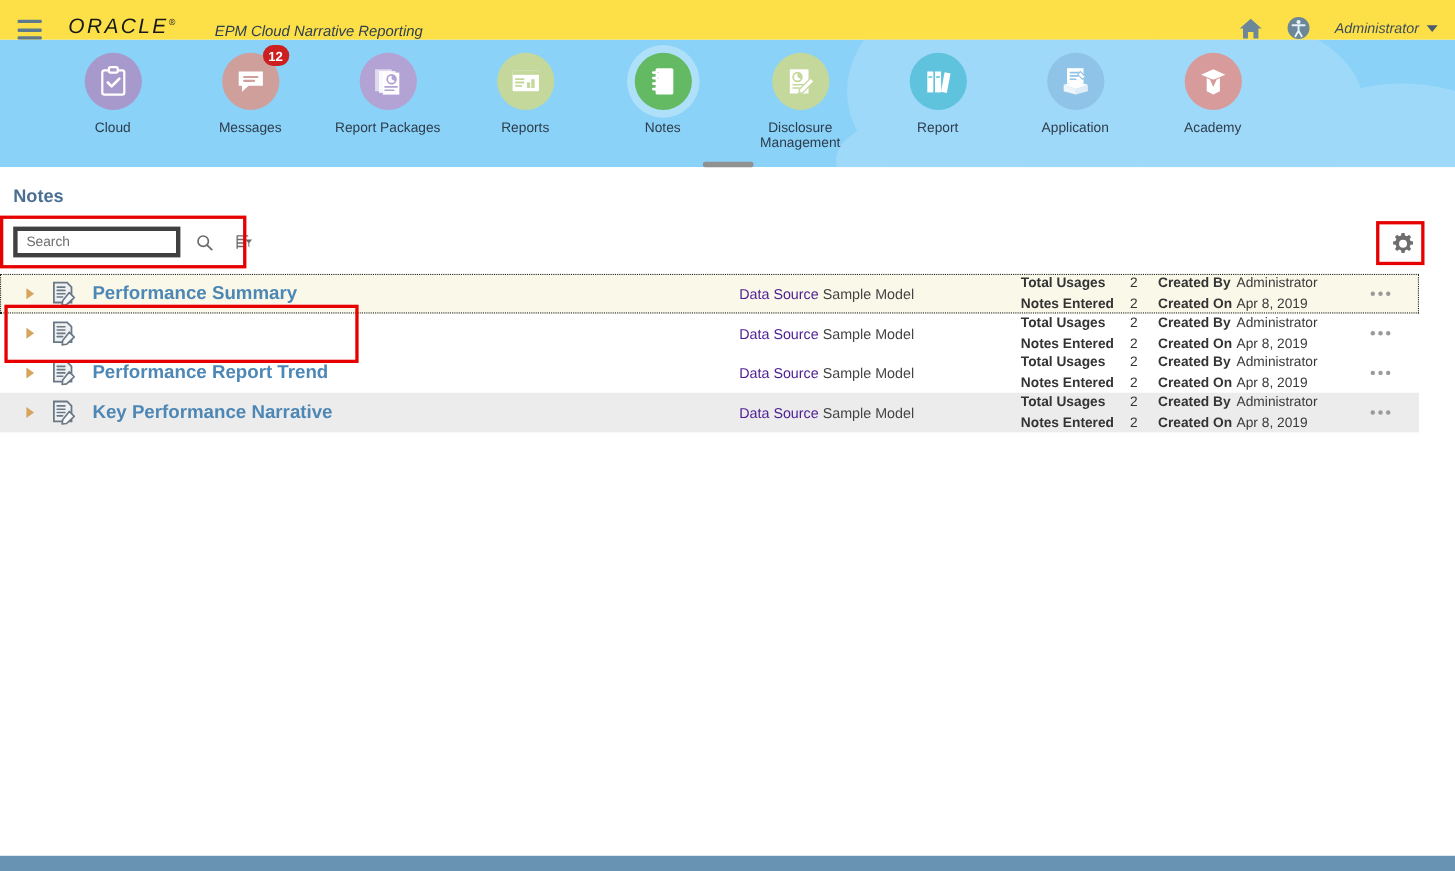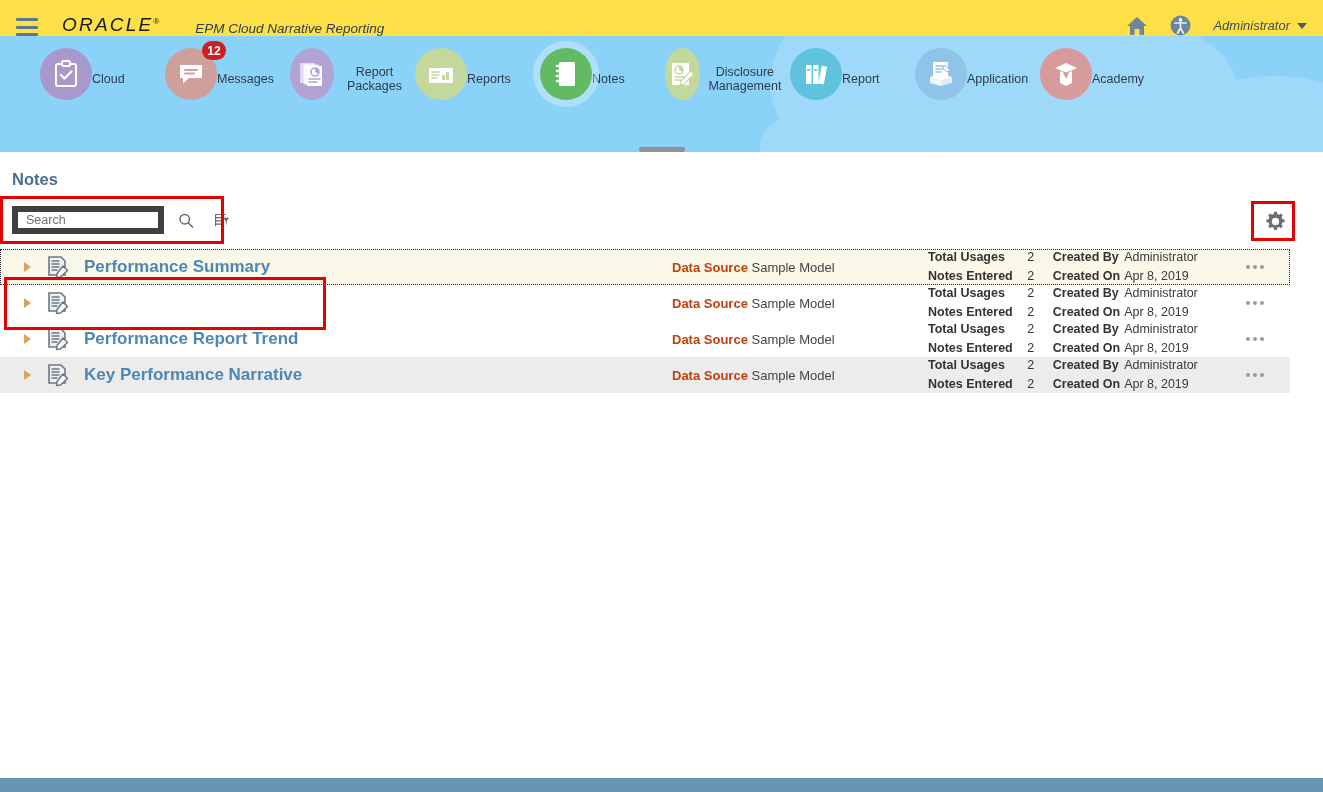--- a/index.html
+++ b/index.html
@@ -92,21 +92,21 @@
     position: relative;
     display: flex;
     justify-content: flex-start;
     padding-left: 40px;
     padding-top: 12px;
     z-index: 2;
   }
   .nav-card {
     width: 125px;
     display: flex;
-    flex-direction: row;
+    flex-direction: column;
     align-items: center;
     cursor: pointer;
     position: relative;
   }
   .nav-bubble {
     width: 52px; height: 52px;
     border-radius: 50%;
     display: flex; align-items: center; justify-content: center;
     position: relative;
   }
@@ -167,21 +167,21 @@
     height: 46px;
   }
   .search-group {
     display: flex;
     align-items: center;
     gap: 0;
   }
   .search-input {
     width: 152px;
     height: 28px;
-    border: 6px solid #404040;
+    border: 4px solid #404040;
     background: #fff;
     font-size: 12.5px;
     color: #333;
     padding: 0 8px;
     font-family: "Liberation Sans", sans-serif;
     outline: none;
   }
   .search-input::placeholder { color: #6f6f6f; }
   .icon-btn {
     width: 28px; height: 28px;
@@ -247,21 +247,21 @@
     color: #4d87b5;
     white-space: nowrap;
   }
   .meta-ds {
     position: absolute;
     left: 672px;
     font-size: 13px;
     color: #3b3b3b;
     white-space: nowrap;
   }
-  .meta-ds b { font-weight: bold; color: #c2410c; }
+  .meta-ds b { font-weight: normal; color: #4c1d95; }
   .meta-ds .v { color: #444; }
   .meta-stats {
     position: absolute;
     left: 928px;
     display: flex;
     font-size: 12.5px;
     line-height: 19px;
     color: #333;
     white-space: nowrap;
   }

